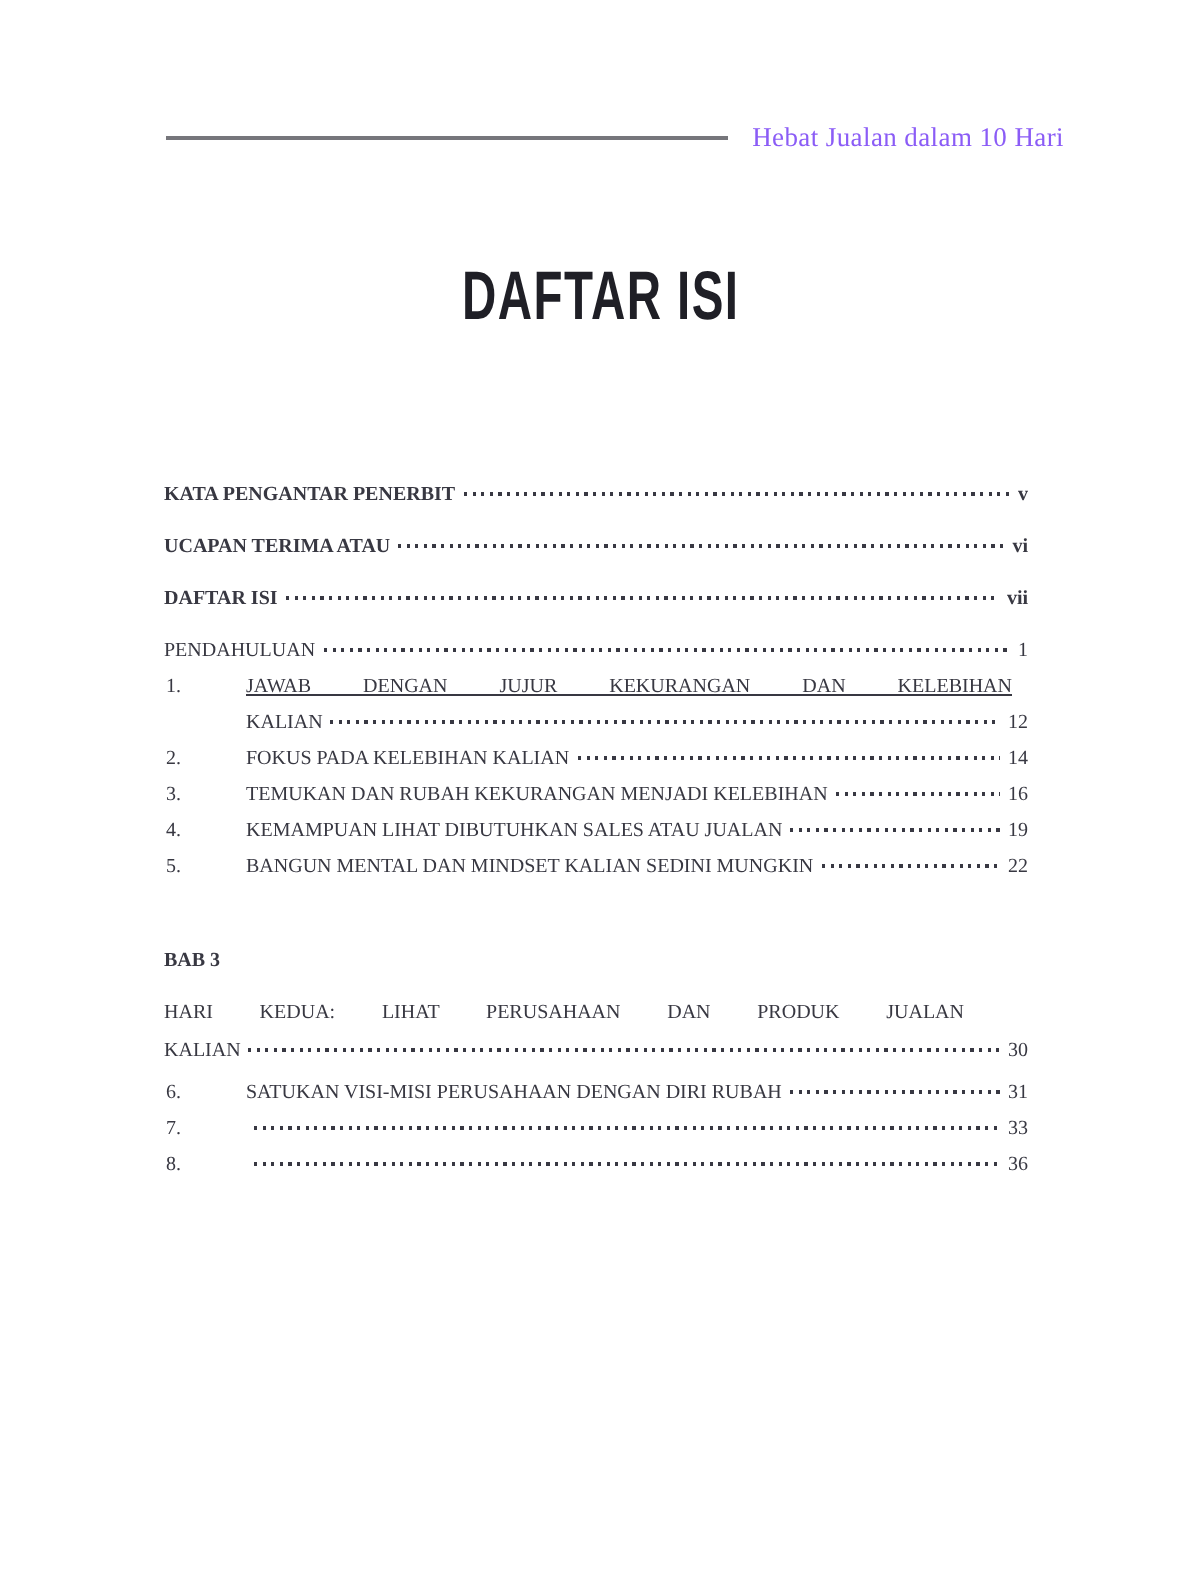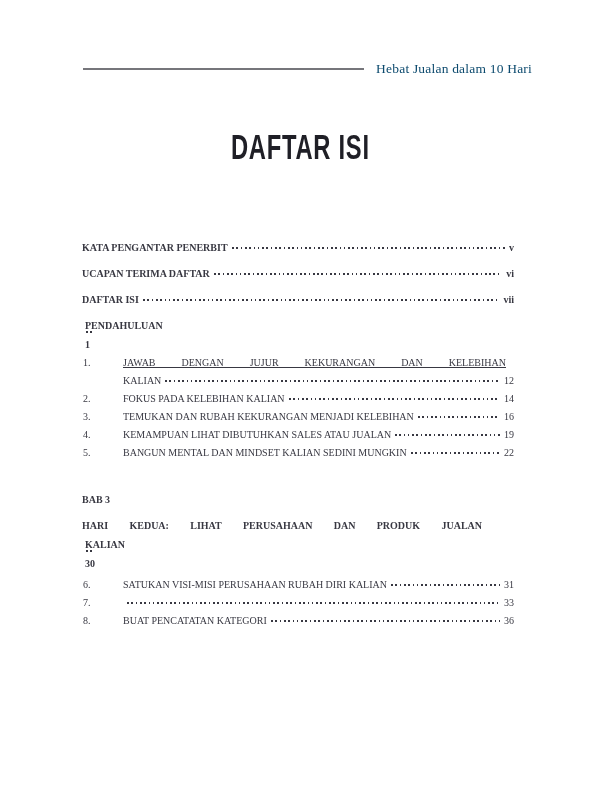--- a/index.html
+++ b/index.html
@@ -16,21 +16,21 @@
     background:var(--paper);
     margin:0 auto;
     font-family:"Liberation Serif", serif;
     color:var(--ink);
     overflow:hidden;
   }
   
   .runhead{
     position:absolute;left:83px;right:68px;top:61px;
     display:flex;align-items:center;gap:12px;
-    font-size:13.5px;color:#0c4a6e;
+    font-size:13.5px;color:#8b5cf6;
   }
   .runhead .rule{flex:1;height:2px;background:var(--rule);}
   .runhead .booktitle{white-space:nowrap;letter-spacing:.2px;}
   
   .title-wrap{
     position:absolute;top:129px;left:0;width:100%;
     text-align:center;
   }
   .title-wrap .t{
     display:inline-block;
@@ -52,21 +52,21 @@
   .row .lbl{white-space:nowrap;}
   .leader{flex:1;position:relative;min-width:10px;margin:0 3px;}
   .leader::after{
     content:"";position:absolute;left:1px;right:1px;bottom:2px;height:2px;
     background-image:repeating-linear-gradient(to right, currentColor 0 1.6px, transparent 1.6px 4.3px);
   }
   .pg{white-space:nowrap;}
   .bold{font-weight:bold;}
   .fm{line-height:19px;margin-bottom:7px;}
   .bab-label{font-weight:bold;line-height:19px;margin-bottom:7px;}
-  .ch-title{font-weight:bold;line-height:19px;flex-direction:column;}
+  .ch-title{font-weight:normal;line-height:19px;}
   .gap26{margin-top:26px;}
   .gap28{margin-top:28px;}
   .mb3{margin-bottom:3px;}
   .just{text-align:justify;text-align-last:justify;}
   .item{display:flex;line-height:18px;}
   .item .num{width:20px;flex:0 0 20px;text-align:left;padding-left:1px;}
   .item .itx{flex:1;padding-left:21px;}
   .pr8{padding-right:8px;text-decoration:underline;}
   .pr32{padding-right:32px;}
 </style>
@@ -85,21 +85,21 @@
   </div>
 
   <div class="toc">
 
     <div class="row bold fm">
       <span class="lbl">KATA PENGANTAR PENERBIT</span>
       <span class="leader"></span>
       <span class="pg">v</span>
     </div>
     <div class="row bold fm">
-      <span class="lbl">UCAPAN TERIMA DAFTAR</span>
+      <span class="lbl">UCAPAN TERIMA ATAU</span>
       <span class="leader"></span>
       <span class="pg">vi</span>
     </div>
     <div class="row bold fm">
       <span class="lbl">DAFTAR ISI</span>
       <span class="leader"></span>
       <span class="pg">vii</span>
     </div>
 
     <div class="row ch-title">
@@ -166,40 +166,39 @@
     <div class="row ch-title mb3">
       <span class="lbl">KALIAN</span>
       <span class="leader"></span>
       <span class="pg">30</span>
     </div>
 
     <div class="item">
       <span class="num">6.</span>
       <div class="itx">
         <div class="row">
-          <span class="lbl">SATUKAN VISI-MISI PERUSAHAAN RUBAH DIRI KALIAN</span>
+          <span class="lbl">SATUKAN VISI-MISI PERUSAHAAN DENGAN DIRI RUBAH</span>
           <span class="leader"></span>
           <span class="pg">31</span>
         </div>
       </div>
     </div>
     <div class="item">
       <span class="num">7.</span>
       <div class="itx">
         <div class="row">
           <span class="leader"></span>
           <span class="pg">33</span>
         </div>
       </div>
     </div>
     <div class="item">
       <span class="num">8.</span>
       <div class="itx">
         <div class="row">
-          <span class="lbl">BUAT PENCATATAN KATEGORI</span>
           <span class="leader"></span>
           <span class="pg">36</span>
         </div>
       </div>
     </div>
 
   </div>
 </div>
 
 </body></html>

